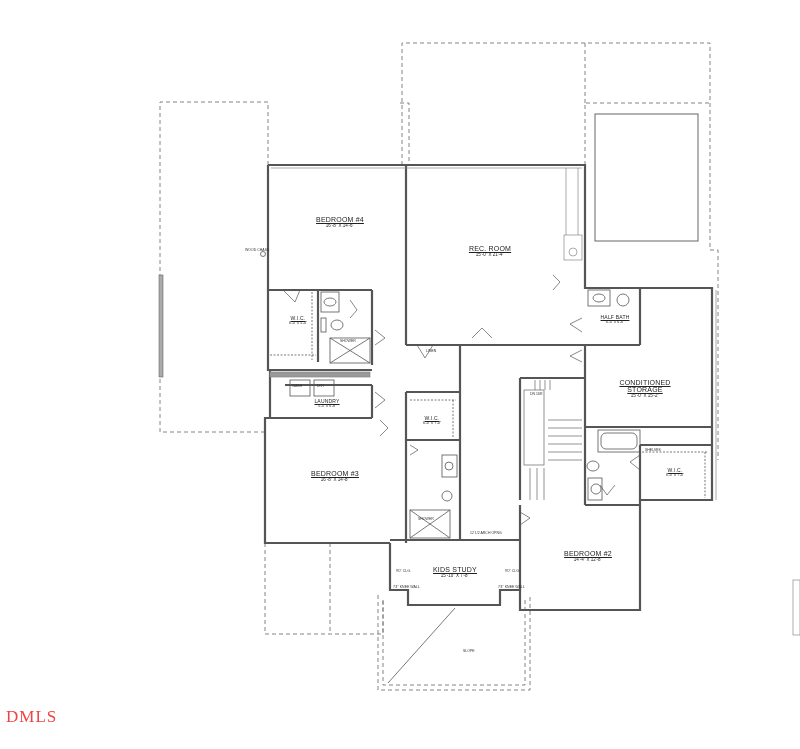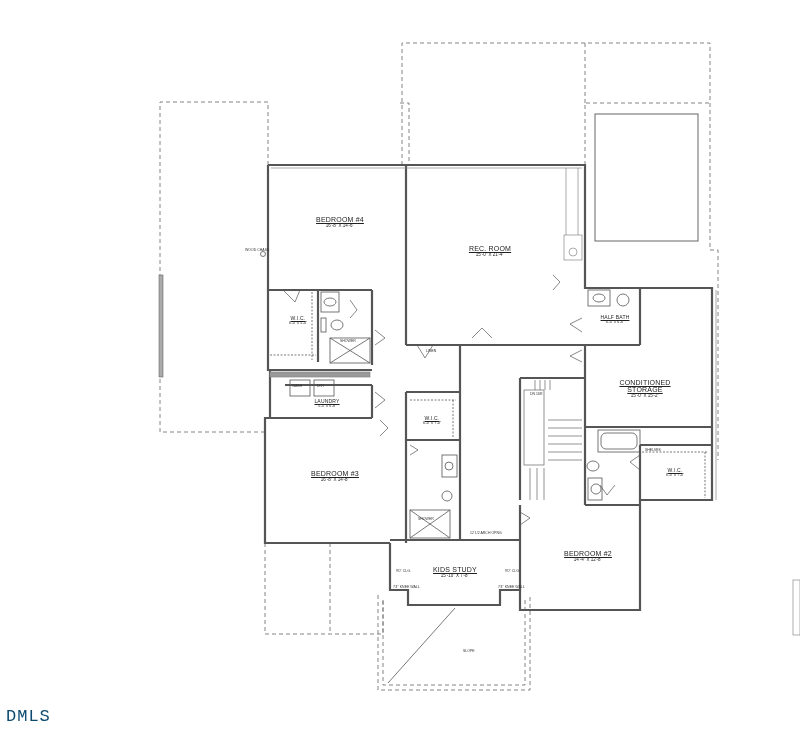--- a/index.html
+++ b/index.html
@@ -2,21 +2,21 @@
 <html><head>
 <meta charset="utf-8">
 <style>
   html, body { margin:0; padding:0; background:#ffffff; }
   body { width:800px; height:749px; position:relative; overflow:hidden; font-family:"Liberation Sans", sans-serif; }
   #plan { position:absolute; left:0; top:0; width:800px; height:749px; }
   .lbl { position:absolute; text-align:center; color:#222; line-height:1; white-space:nowrap; }
   .room-name { font-size:7px; text-decoration:underline; letter-spacing:0.2px; }
   .room-dim { font-size:4.5px; margin-top:1px; }
   .tiny { position:absolute; font-size:3.5px; color:#333; white-space:nowrap; line-height:1; }
-  .watermark { position:absolute; left:6px; top:707px; font-size:17px; color:#0c4a6e; letter-spacing:1px; font-family:Liberation Mono, monospace; font-weight:300; }
+  .watermark { position:absolute; left:6px; top:707px; font-size:17px; color:#ef4444; letter-spacing:1px; font-family:Liberation Serif, serif; font-weight:300; }
 </style>
 </head>
 <body>
 
 <svg id="plan" viewBox="0 0 800 749" xmlns="http://www.w3.org/2000/svg">
   <g fill="none" stroke="#777" stroke-width="0.9" stroke-dasharray="4,3">
 
     <polyline points="402,165 402,43 710,43 710,103"></polyline>
     <line x1="585" y1="43" x2="585" y2="103"></line>
     <polyline points="400,103 409,103 409,165"></polyline>

